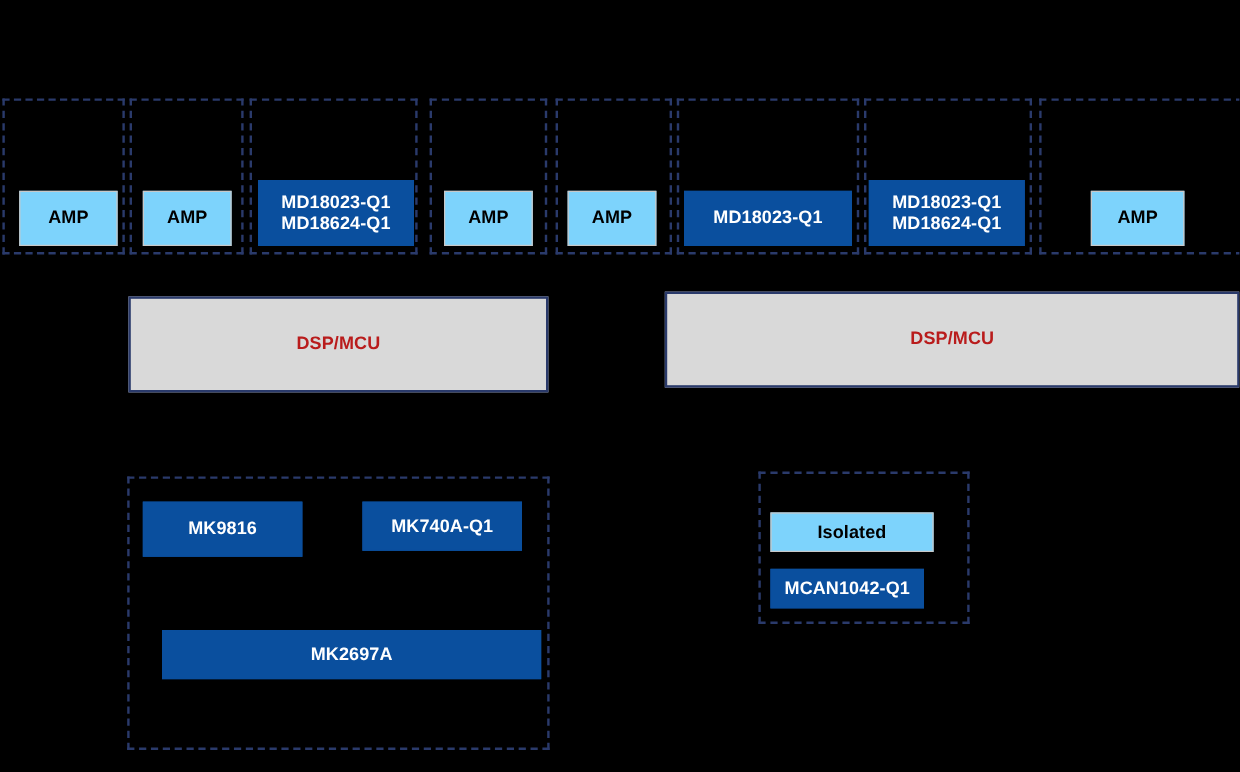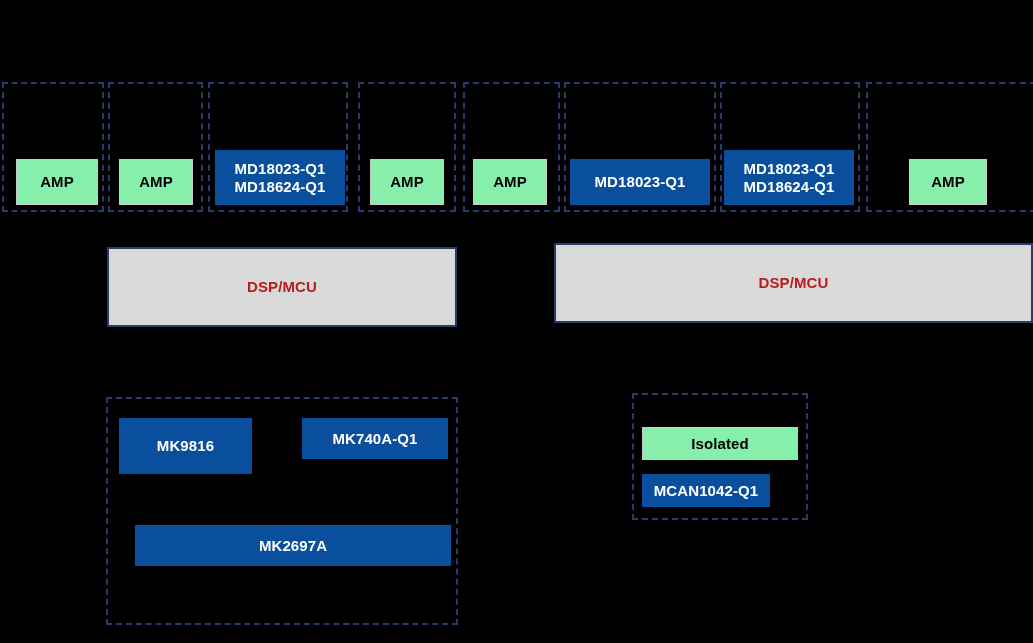--- a/index.html
+++ b/index.html
@@ -37,21 +37,21 @@
     font-weight: bold;
     letter-spacing: 0.1px;
   }
   .box-blue {
     background: #0a4f9e;
     color: #ffffff;
     border: 1px solid #0a4f9e;
     font-size: 15px;
   }
   .box-gray {
-    background: #86efac;
+    background: #7dd3fc;
     color: #000000;
     border: 1px solid #c8c8c8;
     font-size: 15px;
   }
   .box-dsp {
     background: #d9d9d9;
     color: #b91c1c;
     border: 2px solid #2a3a6b;
     font-size: 15px;
   }
@@ -93,25 +93,25 @@
 MD18624-Q1</div>
 
   <div class="box box-gray box-amp" style="left:909px; top:159px; width:78px; height:46px;">AMP</div>
 
   <div class="box box-dsp" style="left:107px; top:247px; width:350px; height:80px;">DSP/MCU</div>
 
   <div class="box box-dsp" style="left:554px; top:243px; width:479px; height:80px;">DSP/MCU</div>
 
   <div class="group" style="left:106px; top:397px; width:352px; height:228px;"></div>
 
-  <div class="box box-blue" style="left:119px; top:418px; width:133px; height:56px;">MK9816</div>
+  <div class="box box-blue" style="left:119px; top:418px; width:133px; height:46px;">MK9816</div>
 
-  <div class="box box-blue" style="left:302px; top:418px; width:146px; height:41px;">MK740A-Q1</div>
+  <div class="box box-blue" style="left:302px; top:418px; width:133px; height:41px;">MK740A-Q1</div>
 
   <div class="box box-blue" style="left:119px; top:525px; width:316px; height:41px;margin-left:16px;">MK2697A</div>
 
   <div class="group" style="left:632px; top:393px; width:176px; height:127px;"></div>
 
-  <div class="box box-gray" style="left:642px; top:427px; width:156px; height:33px;">Isolated</div>
+  <div class="box box-gray" style="left:642px; top:427px; width:136px; height:33px;">Isolated</div>
 
   <div class="box box-blue" style="left:642px; top:474px; width:128px; height:33px;">MCAN1042-Q1</div>
 
 </div>
 
 </body></html>

